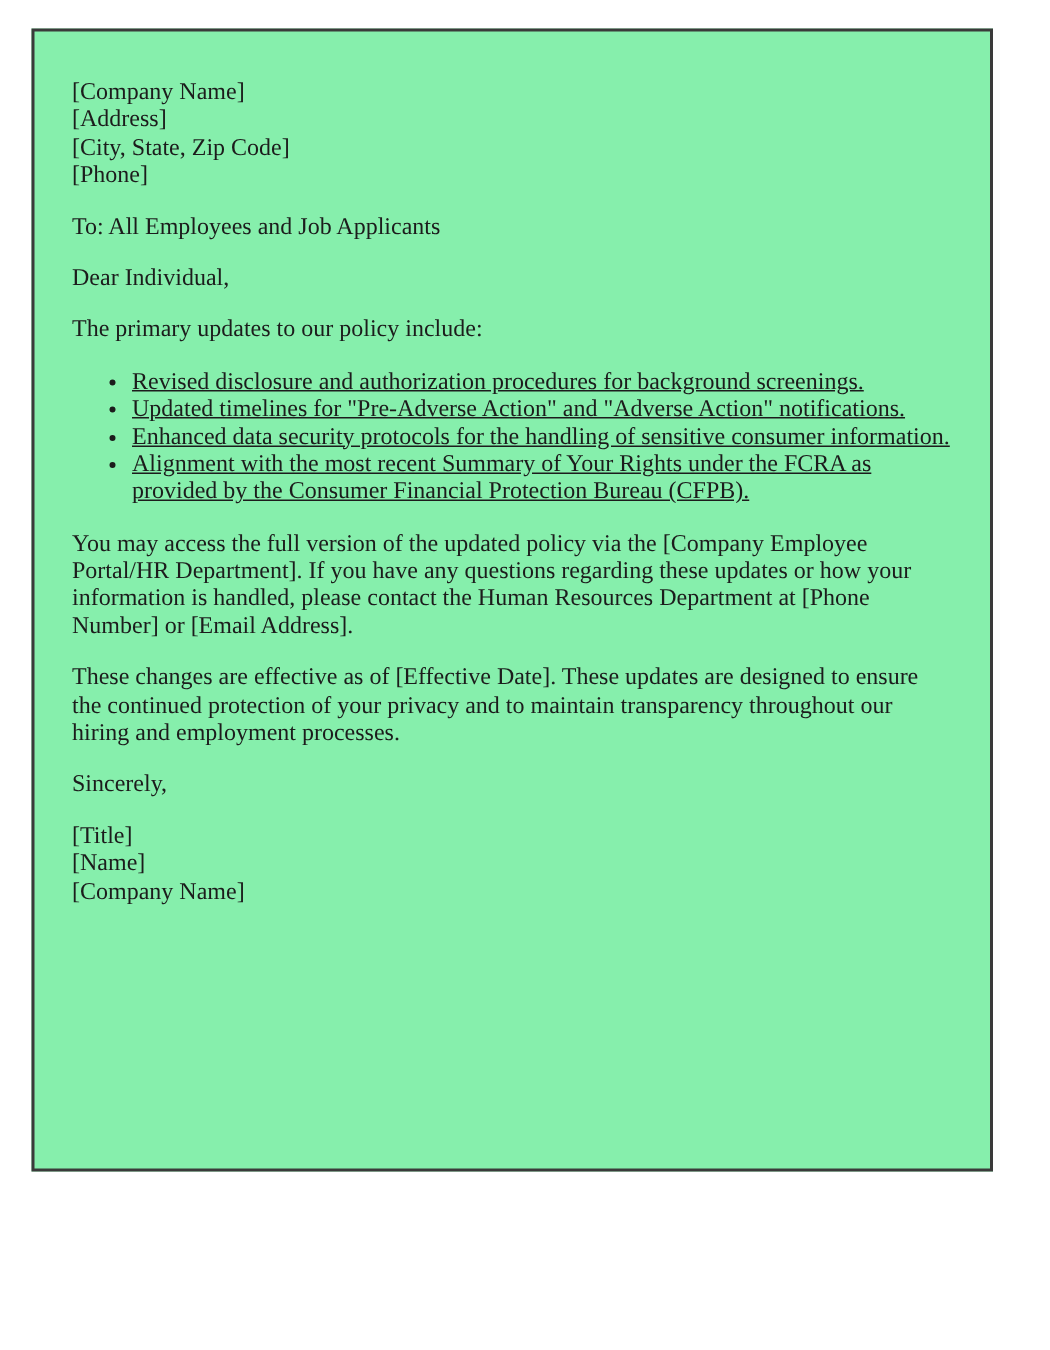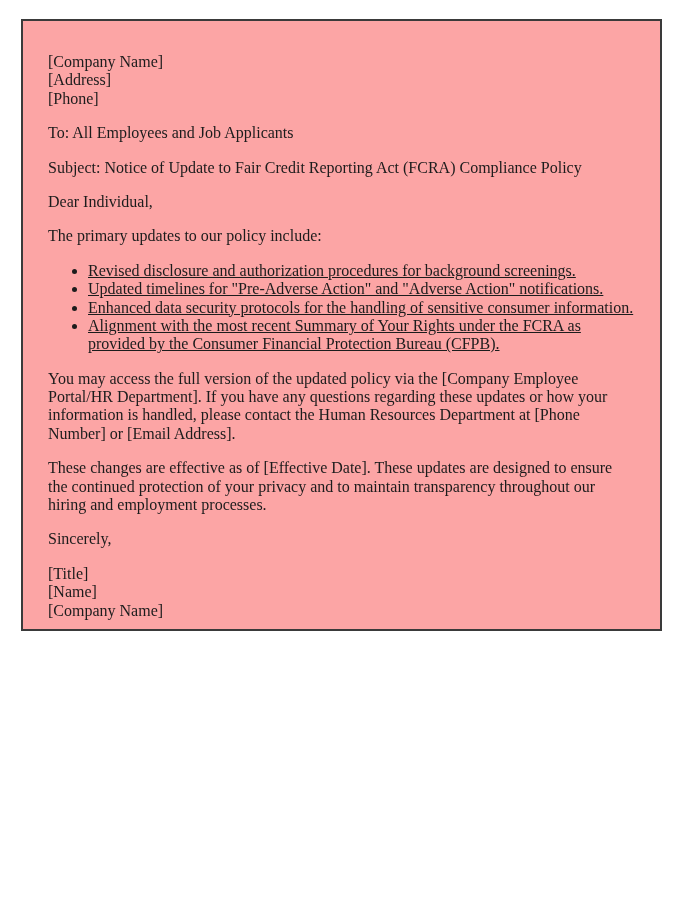--- a/index.html
+++ b/index.html
@@ -11,25 +11,25 @@
     width: 700px;
     height: 900px;
     position: relative;
     font-family: "Liberation Serif", "DejaVu Serif", serif;
   }
   .doc {
     position: absolute;
     left: 21px;
     top: 19px;
     width: 641px;
-    height: 612px;
+    height: 762px;
     box-sizing: border-box;
     border: 2px solid #3a3a3a;
     padding: 16px 25px;
-    background: #fca5a5;
+    background: #86efac;
     font-size: 16px;
     line-height: 1.15;
     color: #1c1c1c;
     overflow: hidden;
   }
   .para {
     margin: 16px 0;
   }
   .line {
     margin: 0;
@@ -46,26 +46,26 @@
   }
 </style>
 </head>
 <body>
 
 <div class="doc">
 
   <div class="para">
     <div class="line">[Company Name]</div>
     <div class="line">[Address]</div>
+    <div class="line">[City, State, Zip Code]</div>
     <div class="line">[Phone]</div>
   </div>
 
   <div class="para">To: All Employees and Job Applicants</div>
 
-  <div class="para">Subject: Notice of Update to Fair Credit Reporting Act (FCRA) Compliance Policy</div>
 
   <div class="para">Dear Individual,</div>
 
 
   <div class="para">The primary updates to our policy include:</div>
 
   <ul class="bullets">
     <li>Revised disclosure and authorization procedures for background screenings.</li>
     <li>Updated timelines for "Pre-Adverse Action" and "Adverse Action" notifications.</li>
     <li>Enhanced data security protocols for the handling of sensitive consumer information.</li>

